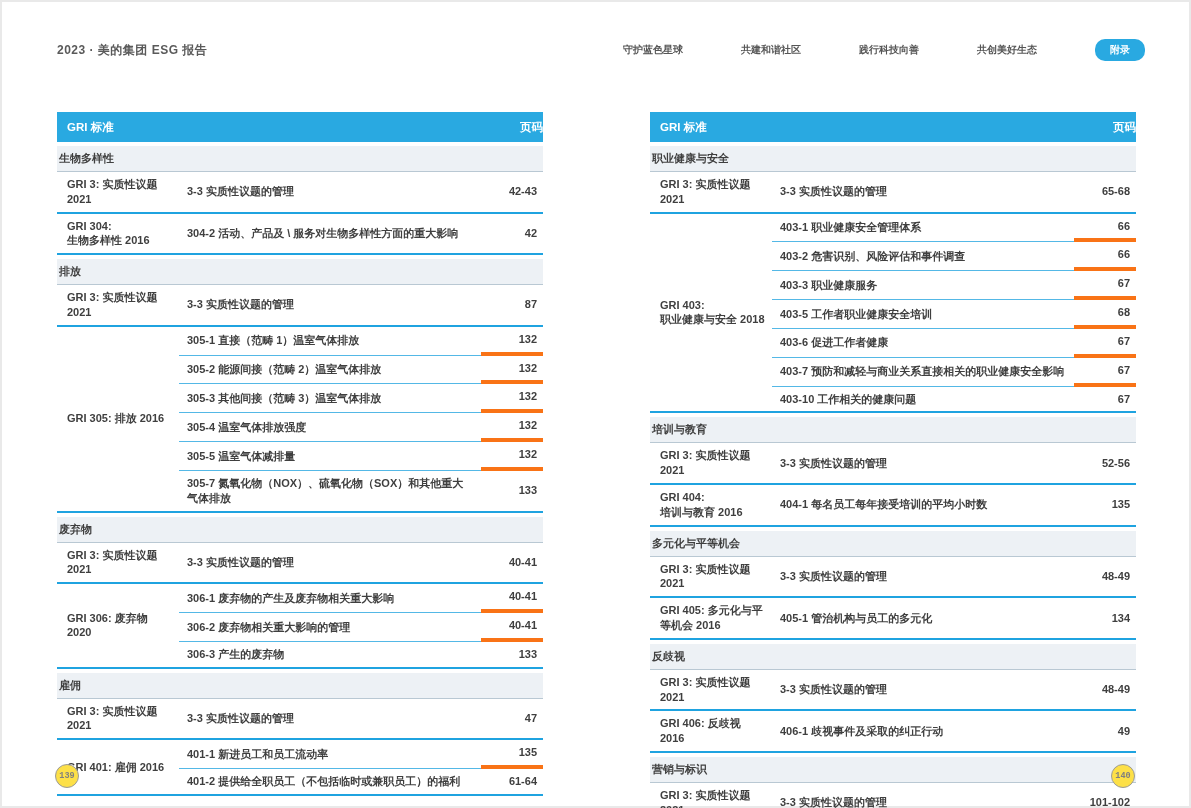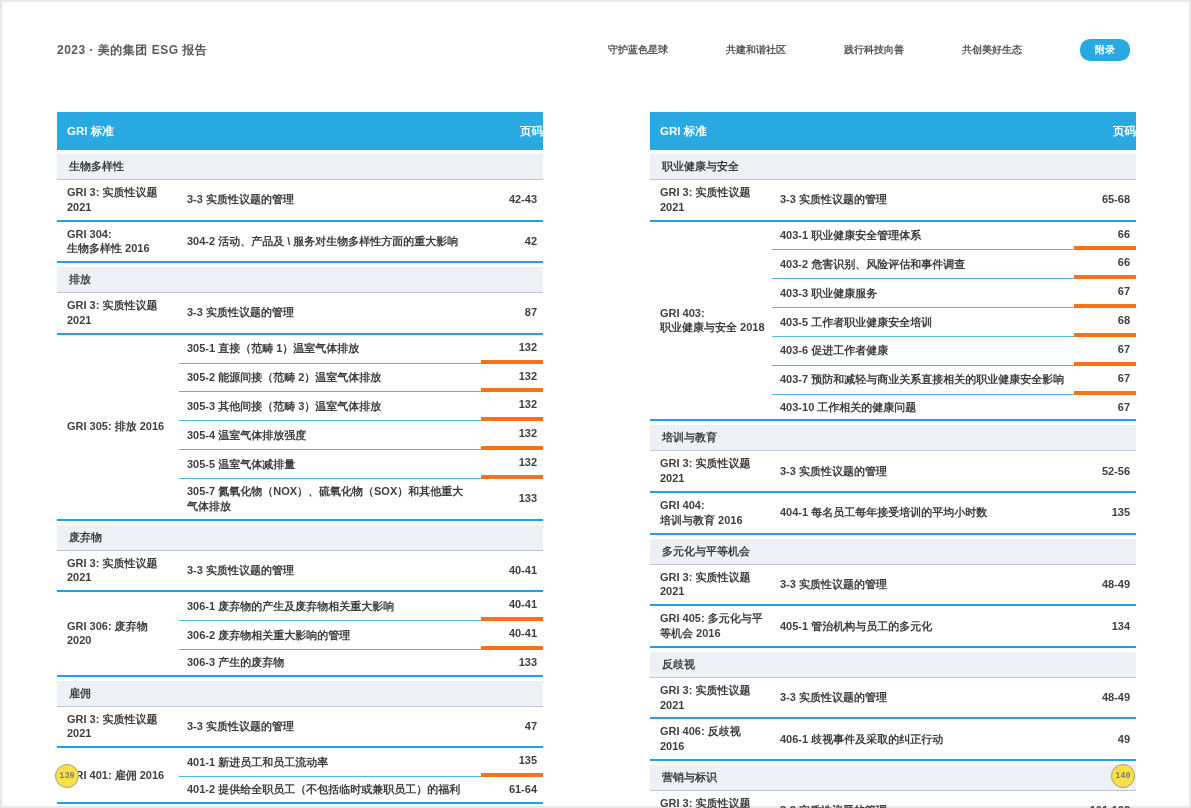--- a/index.html
+++ b/index.html
@@ -5,21 +5,21 @@
   html,body{margin:0;padding:0;}
   body{
     width:1191px;height:808px;position:relative;background:#ffffff;
     font-family:"Liberation Sans","DejaVu Sans",sans-serif;
     overflow:hidden;
   }
   .frame{position:absolute;inset:0;border:2px solid #e9e9e9;pointer-events:none;}
 
   
   .top-header{
-    position:absolute;top:38px;left:57px;right:61px;height:24px;
+    position:absolute;top:38px;left:57px;right:46px;height:24px;
     display:flex;align-items:center;justify-content:space-between;text-align:center;
   }
   .report-title{font-size:12px;font-weight:bold;color:#5a5a5a;letter-spacing:.5px;}
   .chapter-nav{display:flex;align-items:center;gap:58px;}
   .nav-item{font-size:10px;font-weight:bold;color:#565656;cursor:pointer;white-space:nowrap;}
   .pill{
     background:#29a9e1;color:#fff;font-size:10px;font-weight:bold;
     padding:4px 15px;border-radius:10px;cursor:pointer;white-space:nowrap;
   }
 
@@ -29,27 +29,27 @@
     border-collapse:separate;border-spacing:0;table-layout:fixed;
   }
   #t0{left:57px;}
   #t1{left:650px;}
   col.c-std{width:122px;}
   col.c-desc{width:302px;}
   col.c-page{width:62px;}
 
   table.gri thead th{
     background:#29a9e1;color:#ffffff;font-size:11.5px;font-weight:bold;
-    height:38px;text-align:left;padding:0 10px;vertical-align:middle;
+    height:30px;text-align:left;padding:0 10px;vertical-align:middle;
   }
   table.gri thead th.th-page{text-align:right;padding-right:0;}
 
   tr.section td{
     background:#edf1f5;color:#4a4a4a;font-size:11px;font-weight:bold;
-    padding:5px 12px;border-top:4px solid #ffffff;border-bottom:1px solid #b9c8d3;
+    padding:5px 2px;border-top:4px solid #ffffff;border-bottom:1px solid #b9c8d3;
   }
   table.gri td{
     font-size:11px;color:#3f3f3f;vertical-align:middle;line-height:1.35;
   }
   td.std{
     color:#29a9e1;font-weight:bold;padding:5px 4px 5px 10px;
     white-space:pre-line;border-bottom:2px solid #1fa3e0;
   }
   td.desc{
     font-weight:bold;padding:5px 8px;border-bottom:1px solid #54b8e6;margin-top:48px;

